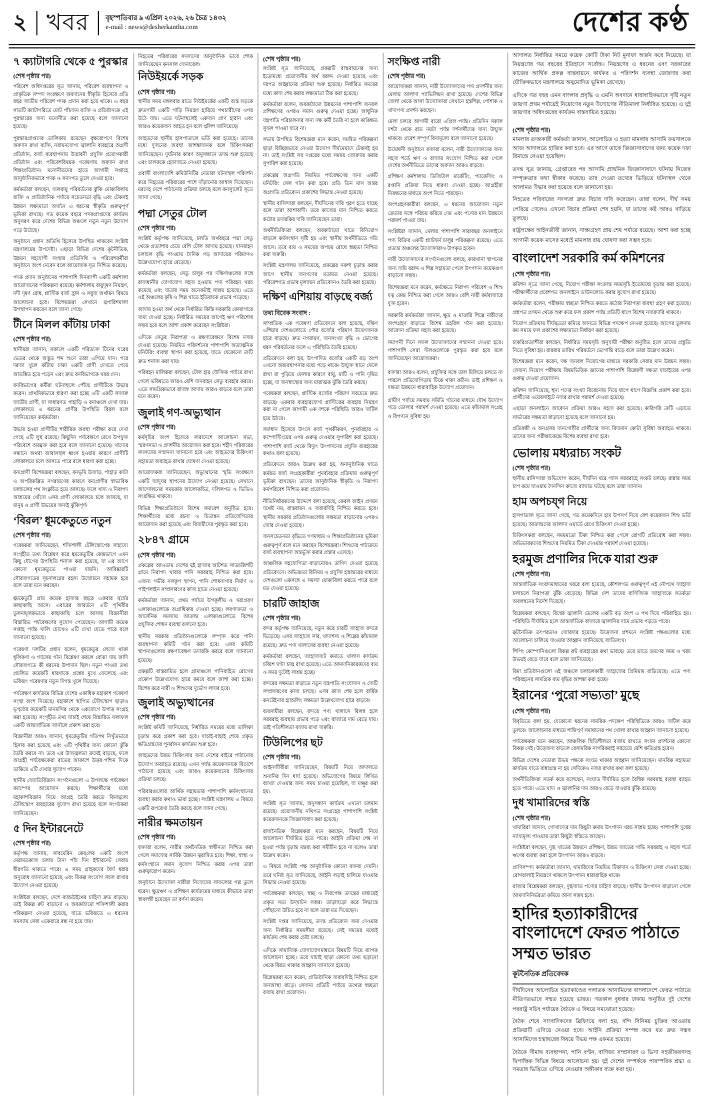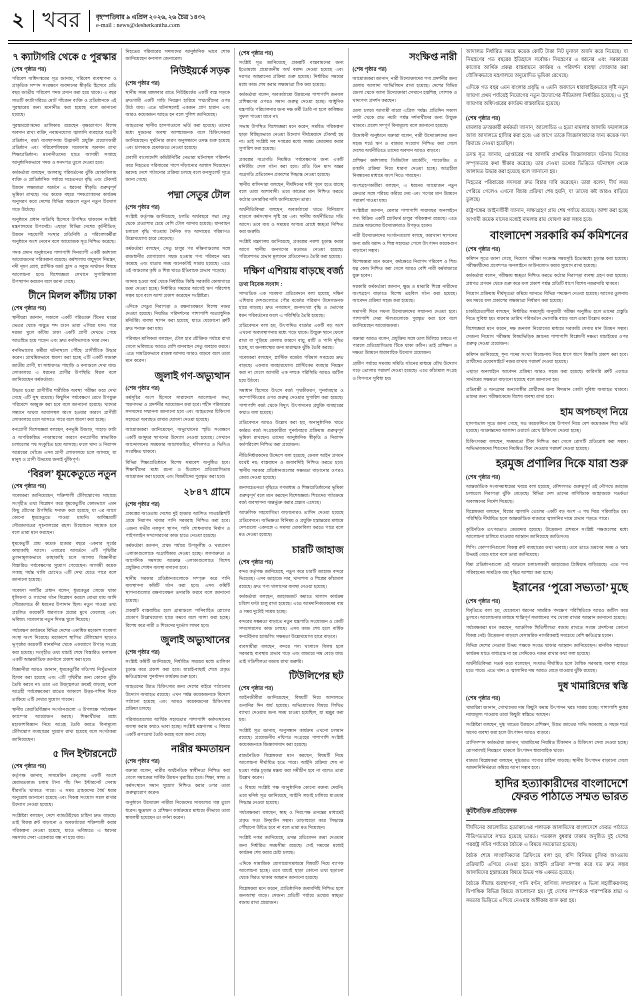--- a/index.html
+++ b/index.html
@@ -26,27 +26,27 @@
 
   
   .cols{display:flex;height:948px;}
   .col{flex:1 1 0;min-width:0;padding:0 4px;box-sizing:border-box;}
   .col + .col{border-left:0.6px solid #b9b9b9;}
   .col-wide{flex:1.55 1 0;}
 
   
   .art{margin-bottom:5px;}
   .hl{
-    text-align:right;font-weight:700;line-height:1.16;
+    text-align:left;font-weight:700;line-height:1.16;
     margin:3px 0 3px 0;
   }
   .hl-1{font-size:9.6px;}
   .hl-2{font-size:11px;}
   .hl-big{font-size:13.5px;line-height:1.2;}
-  .hl-xbig{font-size:11px;line-height:1.22;}
+  .hl-xbig{font-size:15px;line-height:1.22;}
   .kicker{font-size:5.6px;font-weight:700;margin:1px 0 1px 0;}
   .byline{font-size:6.2px;font-weight:700;margin:2px 0 2px 0;}
   .hrule-short{border:0;border-top:0.6px solid #555;margin:3px 22% 3px 0;}
 
   
   .body{
     font-size:4.55px;line-height:1.62;text-align:justify;
     word-spacing:0.2px;hyphens:none;
     margin:0 0 3px 0;
   }
@@ -60,20 +60,21 @@
   <div class="masthead">
     <div class="folio">২</div>
     <div class="folio-rule"></div>
     <div class="section-name">খবর</div>
     <div class="mast-rule2"></div>
     <div class="mast-meta">
       <div class="mast-date">বৃহস্পতিবার ৯ এপ্রিল ২০২৬, ২৬ চৈত্র ১৪৩২</div>
       <div class="mast-email">e-mail : news@desherkantha.com</div>
     </div>
     <div class="mast-spacer"></div>
+    <div class="brand">দেশের কণ্ঠ</div>
   </div>
   <hr class="mast-hr">
   <hr class="mast-hr2">
 
   <div class="cols">
 
     <div class="col">
 
       <div class="art">
         <div class="hl hl-1">৭ ক্যাটাগরি থেকে ৫ পুরস্কার</div>
@@ -264,20 +265,25 @@
         <p class="body">কমিশন সূত্রে জানা গেছে, নিয়োগ পরীক্ষা সংক্রান্ত সময়সূচি ইতোমধ্যে চূড়ান্ত করা হয়েছে। পরীক্ষার্থীদের প্রবেশপত্র অনলাইনে ডাউনলোড করার সুযোগ রাখা হয়েছে।</p>
         <p class="body">কর্মকর্তারা বলেন, পরীক্ষায় স্বচ্ছতা নিশ্চিত করতে কঠোর নিরাপত্তা ব্যবস্থা গ্রহণ করা হয়েছে। প্রশ্নপত্র প্রণয়ন থেকে শুরু করে ফল প্রকাশ পর্যন্ত প্রতিটি ধাপে বিশেষ নজরদারি থাকবে।</p>
         <p class="body">নিয়োগ প্রক্রিয়ায় দীর্ঘসূত্রতা কমিয়ে আনতে বিভিন্ন পদক্ষেপ নেওয়া হয়েছে। আগের তুলনায় কম সময়ে ফল প্রকাশের লক্ষ্যমাত্রা নির্ধারণ করা হয়েছে।</p>
         <p class="body">চাকরিপ্রত্যাশীরা বলছেন, নির্ধারিত সময়সূচি অনুযায়ী পরীক্ষা অনুষ্ঠিত হলে তাদের প্রস্তুতি নিতে সুবিধা হয়। বারবার তারিখ পরিবর্তনে ভোগান্তি বাড়ে বলে তারা উল্লেখ করেন।</p>
         <p class="body">বিশেষজ্ঞরা মনে করেন, দক্ষ জনবল নিয়োগের মাধ্যমে সরকারি সেবার মান উন্নয়ন সম্ভব। সেজন্য নিয়োগ পরীক্ষায় বিষয়ভিত্তিক জ্ঞানের পাশাপাশি বিশ্লেষণী দক্ষতা যাচাইয়ের ওপর গুরুত্ব দেওয়া প্রয়োজন।</p>
         <p class="body">কমিশন জানিয়েছে, শূন্য পদের সংখ্যা বিবেচনায় নিয়ে ধাপে ধাপে বিজ্ঞপ্তি প্রকাশ করা হবে। প্রার্থীদের ওয়েবসাইটে নজর রাখার পরামর্শ দেওয়া হয়েছে।</p>
         <p class="body">এছাড়া অনলাইনে আবেদন প্রক্রিয়া আরও সহজ করা হয়েছে। কারিগরি ত্রুটি এড়াতে সার্ভারের সক্ষমতা বাড়ানো হয়েছে বলে জানানো হয়।</p>
         <p class="body">প্রতিবন্ধী ও অনগ্রসর জনগোষ্ঠীর প্রার্থীদের জন্য বিদ্যমান কোটা সুবিধা অব্যাহত থাকবে। তাদের জন্য পরীক্ষাকেন্দ্রে বিশেষ ব্যবস্থা রাখা হবে।</p>
       </div>
 
+      <div class="art">
+        <div class="hl hl-2">ভোলায় মধ্যরাচ্য সংকট</div>
+        <div class="kicker">(শেষ পৃষ্ঠার পর)</div>
+        <p class="body">স্থানীয় বাসিন্দারা অভিযোগ করেন, দীর্ঘদিন ধরে গ্যাস সরবরাহে সংকট চলছে। রান্নার সময় চাপ কমে যাওয়ায় দৈনন্দিন কাজে ব্যাঘাত ঘটছে বলে তারা জানান।</p>
+      </div>
 
       <div class="art">
         <div class="hl hl-1">হাম অপচয্গ নিয়ে</div>
         <p class="body">হাসপাতাল সূত্রে জানা গেছে, গত কয়েকদিনে হাম উপসর্গ নিয়ে বেশ কয়েকজন শিশু ভর্তি হয়েছে। আক্রান্তদের আলাদা ওয়ার্ডে রেখে চিকিৎসা দেওয়া হচ্ছে।</p>
         <p class="body">চিকিৎসকরা বলছেন, সময়মতো টিকা নিশ্চিত করা গেলে রোগটি প্রতিরোধ করা সম্ভব। অভিভাবকদের শিশুদের নিয়মিত টিকা দেওয়ার পরামর্শ দেওয়া হয়েছে।</p>
       </div>
 
       <div class="art">
         <div class="hl hl-2">হরমুজ প্রণালির দিকে যারা শুরু</div>
         <div class="kicker">(শেষ পৃষ্ঠার পর)</div>

